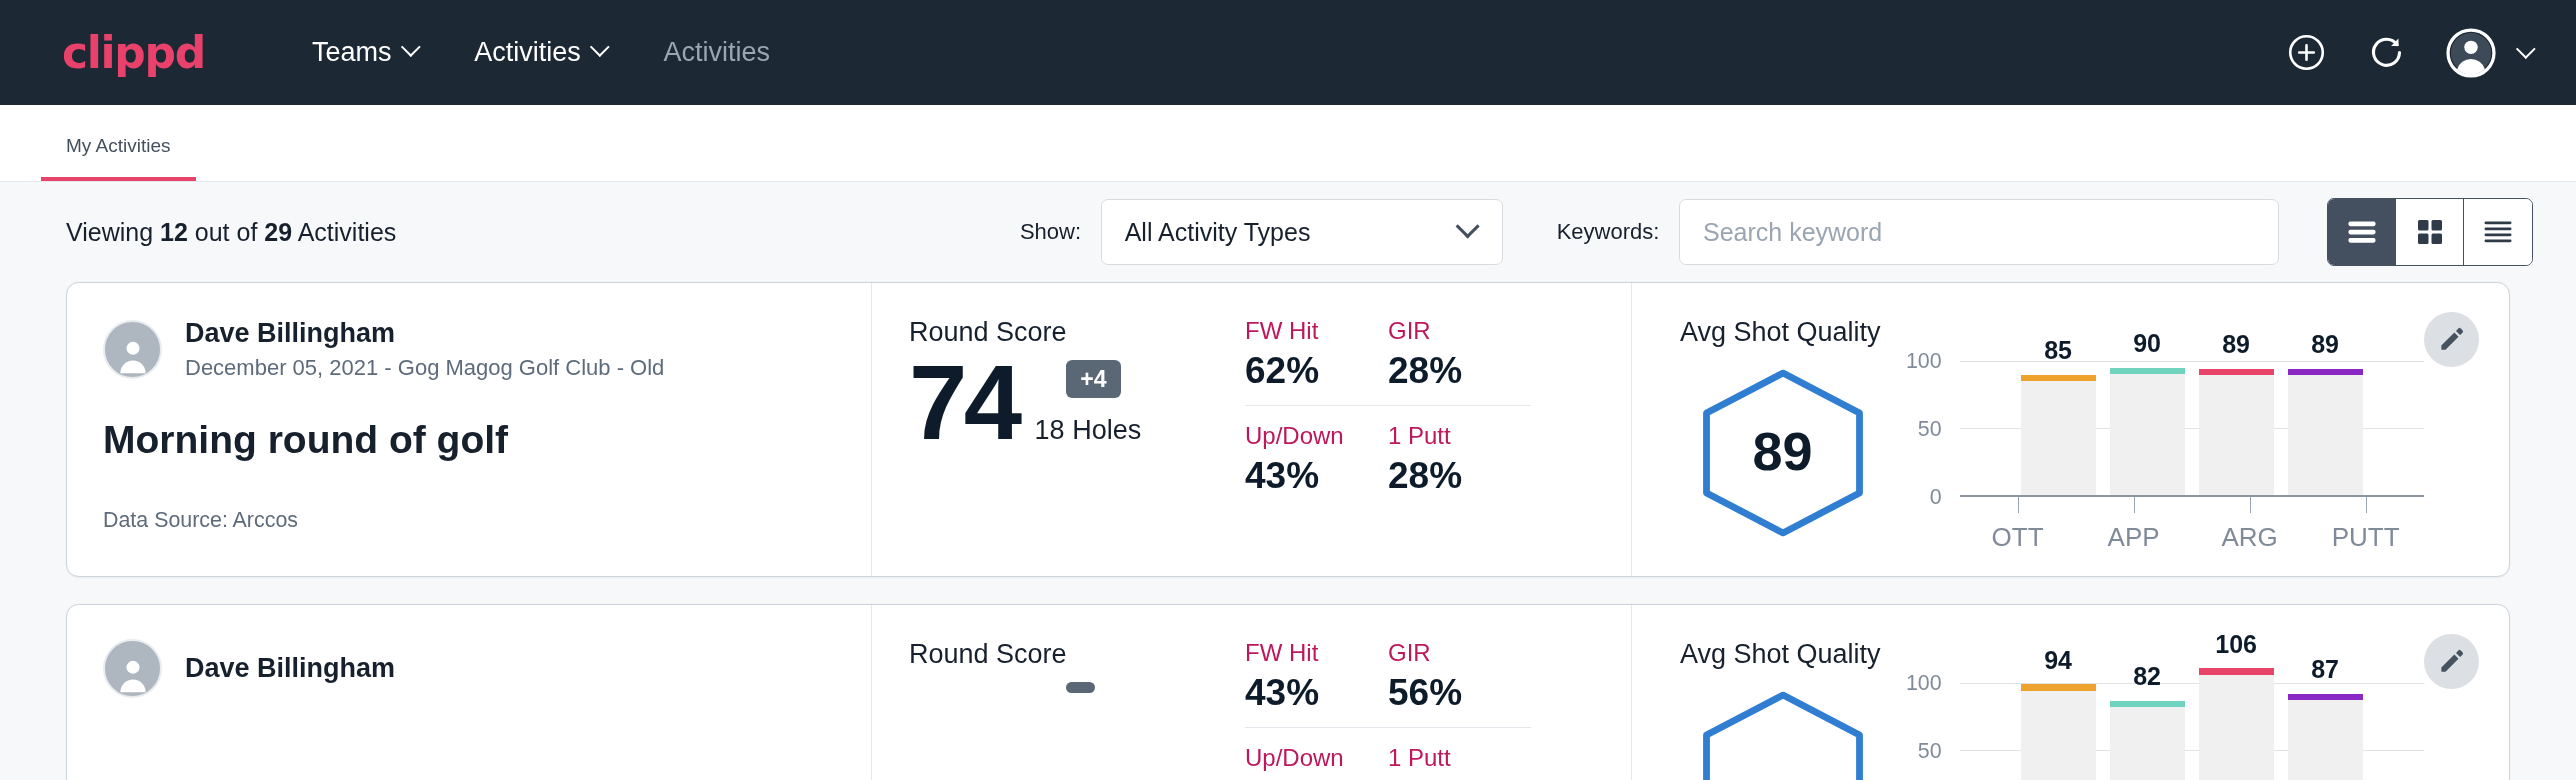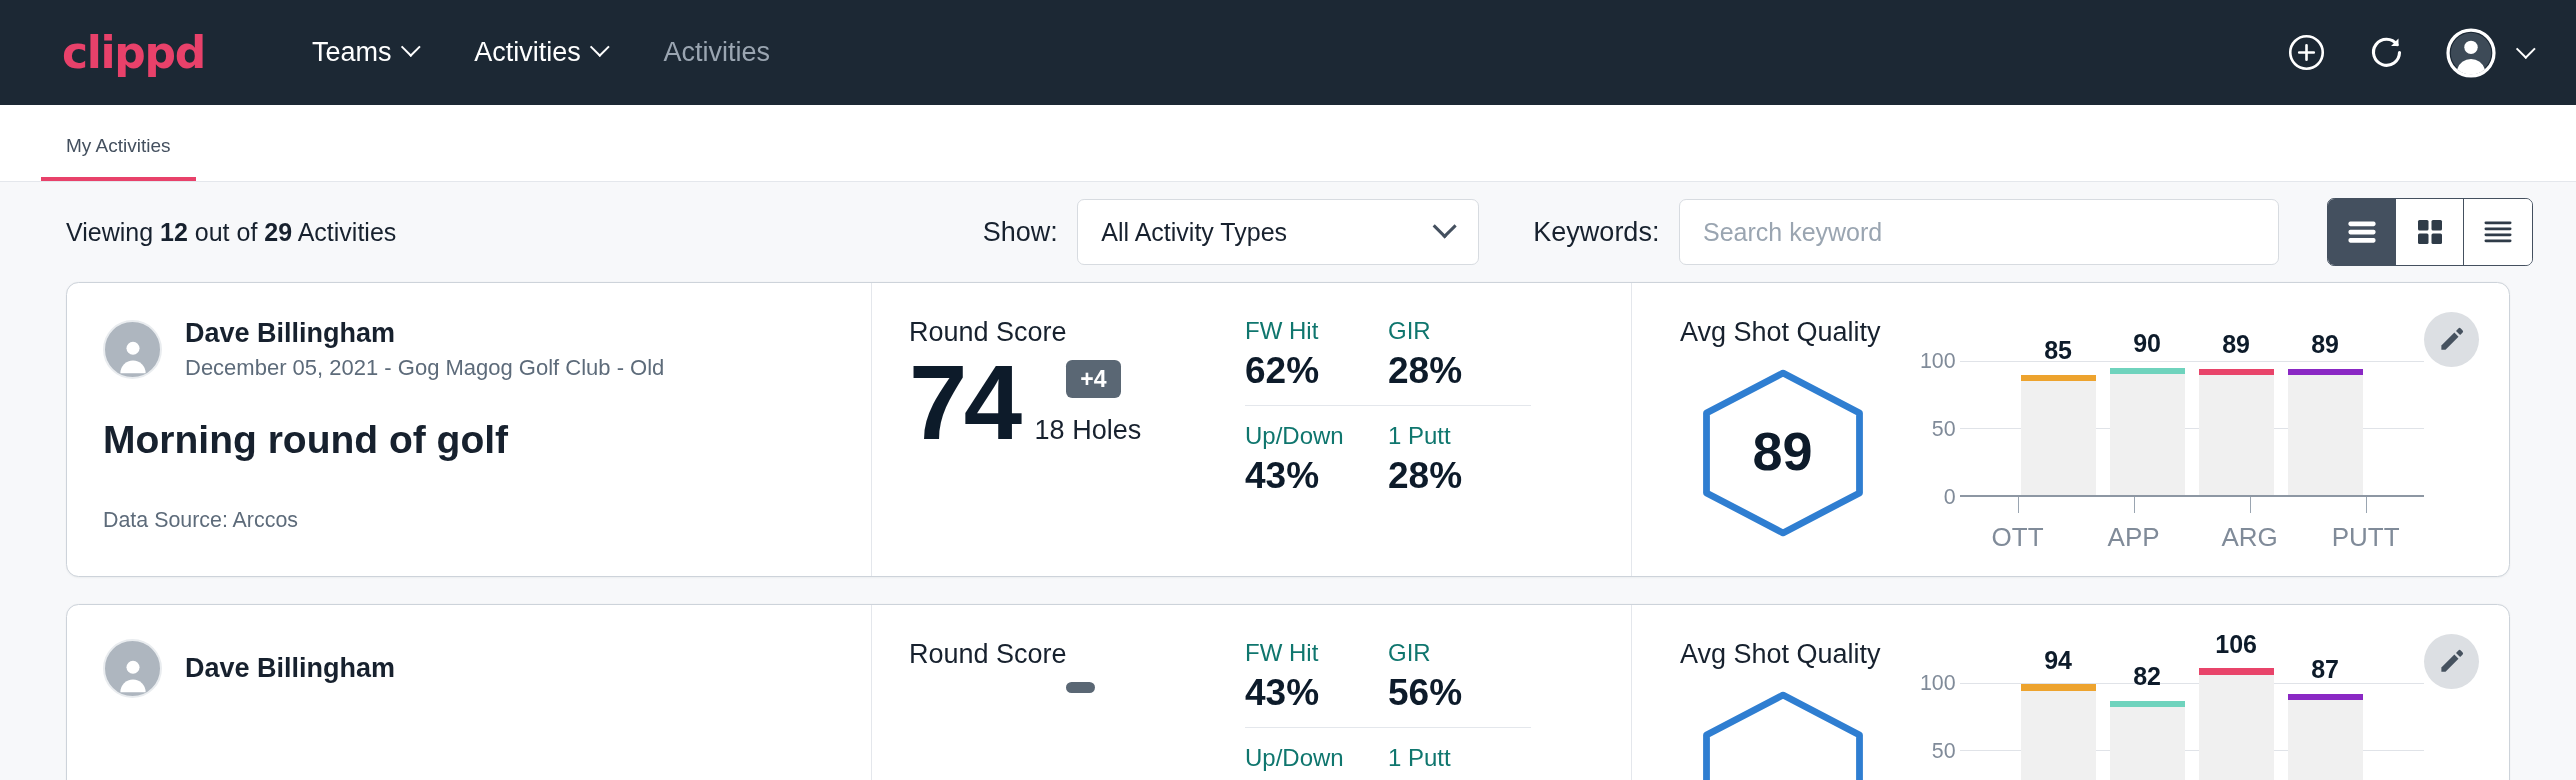--- a/index.html
+++ b/index.html
@@ -89,21 +89,21 @@
     padding: 0 43px 0 66px;
     background: #f7f8fa;
   }
   .viewing {
     font-size: 25px;
     color: #17212e;
   }
   .viewing b { font-weight: 700; }
   .filter-spacer { flex: 1; }
   .ctl-label {
-    font-size: 27px;
+    font-size: 22px;
     color: #17212e;
     margin-right: 19.6px;
     white-space: nowrap;
   }
   .select {
     width: 402px; height: 66px;
     background: #ffffff;
     border: 0.9px solid #d7dbe0;
     border-radius: 7.1px;
     display: flex; align-items: center;
@@ -221,21 +221,21 @@
     padding: 5.4px 14.3px;
   }
   .score-holes {
     font-size: 27px; color: #17212e;
     margin-left: 16px; padding-bottom: 7.1px;
   }
 
   .stat-col { width: 143px; }
   .stat-box { padding-bottom: 12.5px; }
   .stat-box + .stat-box { border-top: 0.9px solid #e4e7ec; padding-top: 16px; }
-  .stat-name { font-size: 24px; color: #0f766e; }
+  .stat-name { font-size: 24px; color: #be185d; }
   .stat-val  { font-size: 37px; font-weight: 700; color: #0d1b2a; margin-top: 5.4px;}
 
   .col-quality {
     flex: 1;
     padding: 34px 0 0 48px;
     display: flex;
     flex-direction: column;
     gap: 9px;
   }
   .quality-body { display: flex; align-items: flex-start; margin-top: 3.6px; }
@@ -247,21 +247,21 @@
     display: flex; align-items: center; justify-content: center;
     font-size: 54px; font-weight: 700; color: #0d1b2a;
   }
 
   .chart { margin-left: 19.6px; position: relative; }
   .chart-inner { display: flex; }
   .yaxis {
     width: 55px; position: relative; height: 136px;
     font-size: 21.4px; color: #808b99;
   }
-  .yaxis span { position: absolute; right: 4px; transform: translateY(-50%); }
+  .yaxis span { position: absolute; right: 18px; transform: translateY(-50%); }
   .plot {
     position: relative;
     width: 464px; height: 136px;
     border-bottom: 2.7px solid #8d97a3;
   }
   .gridline {
     position: absolute; left: 0; right: 0;
     height: 0.9px; background: #e0e3e8;
   }
   .bars {

